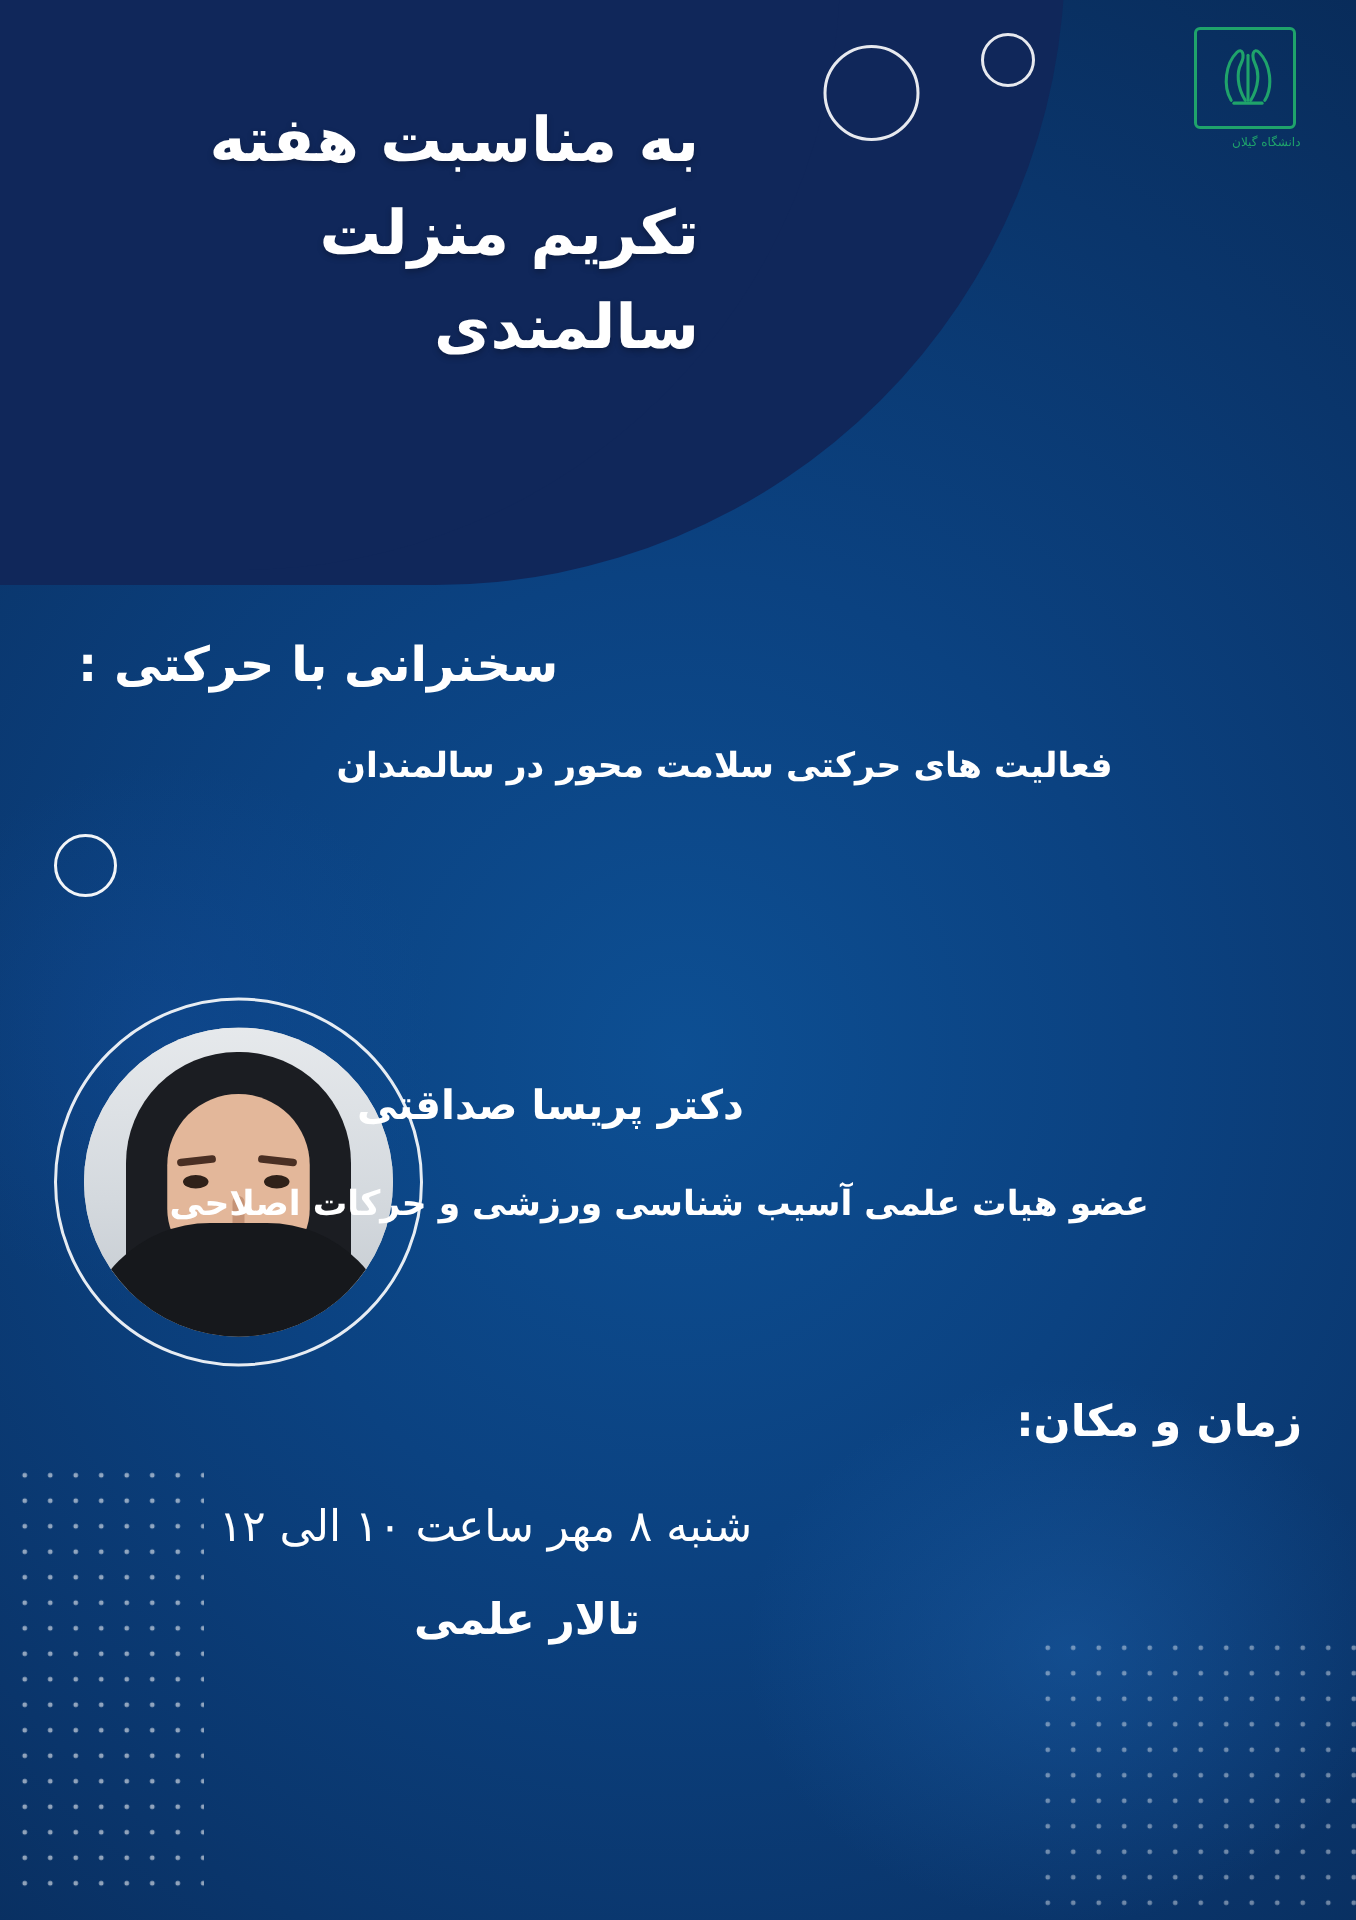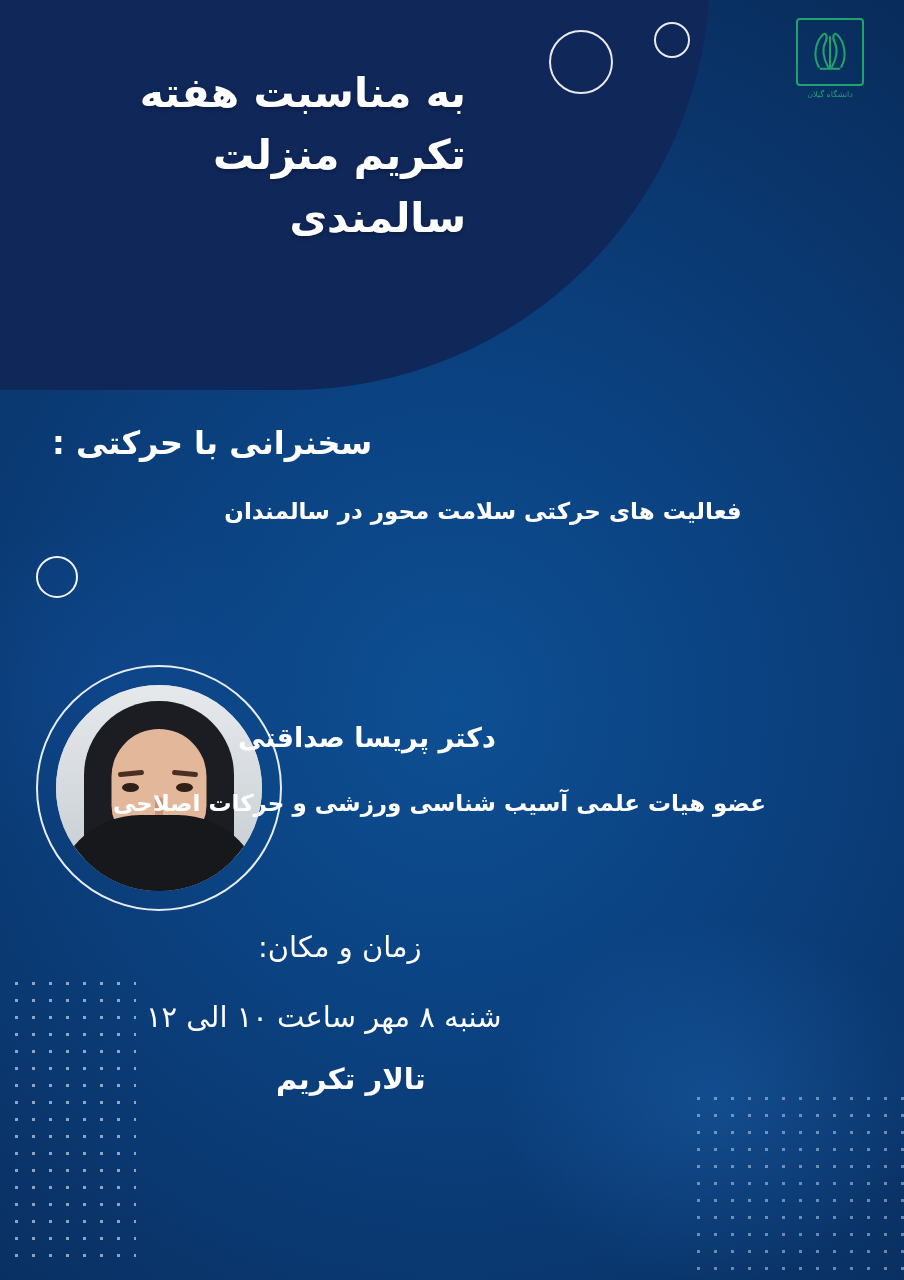--- a/index.html
+++ b/index.html
@@ -80,21 +80,21 @@
   .dots-left { left: 8px; top: 975px; width: 128px; height: 292px; }
   .dots-right { left: 690px; top: 1090px; width: 215px; height: 185px; opacity: 0.75; }
 
   
   .logo {
     position: absolute;
     right: 37px;
     top: 18px;
     width: 74px;
     height: 92px;
-    text-align: center;
+    text-align: right;
   }
   .logo-frame {
     width: 64px;
     height: 64px;
     margin: 0 auto;
     border: 2px solid #1fa36b;
     border-radius: 4px;
     position: relative;
   }
   .logo-caption {
@@ -279,23 +279,23 @@
   }
 
   
   .when-label {
     position: absolute;
     right: 36px;
     top: 930px;
     width: 840px;
     padding-left: 230px;
     box-sizing: border-box;
-    text-align: left;
+    text-align: right;
     font-size: 29px;
-    font-weight: 400;
+    font-weight: 700;
     direction: rtl;
   }
   .when-value {
     position: absolute;
     right: 36px;
     top: 1000px;
     width: 840px;
     padding-left: 118px;
     box-sizing: border-box;
     text-align: left;
@@ -366,15 +366,15 @@
       <div class="p-mouth"></div>
       <div class="p-shoulder"></div>
     </div>
   </div>
 
   <div class="speaker-name">دکتر پریسا صداقتی</div>
   <div class="speaker-affil">عضو هیات علمی آسیب شناسی ورزشی و حرکات اصلاحی</div>
 
   <div class="when-label">زمان و مکان:</div>
   <div class="when-value">شنبه ۸ مهر  ساعت ۱۰ الی ۱۲</div>
-  <div class="where-value">تالار تکریم</div>
+  <div class="where-value">تالار علمی</div>
 
 </div>
 
 </body></html>

